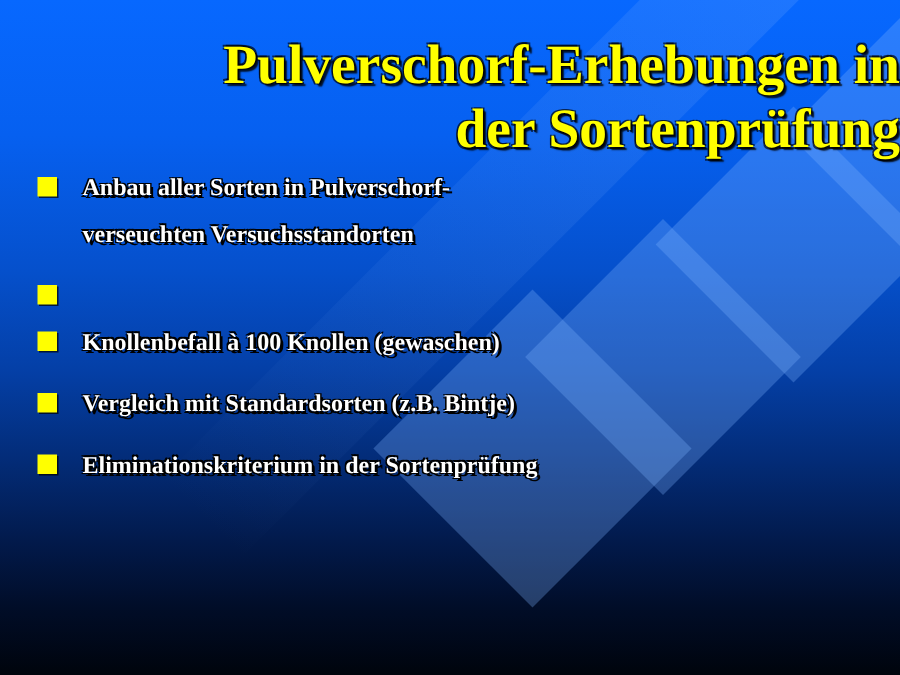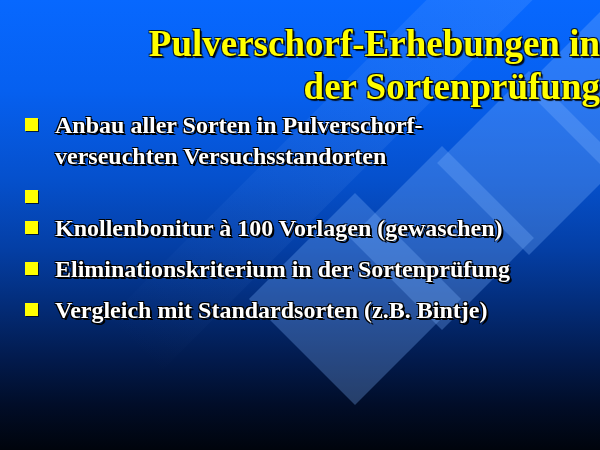--- a/index.html
+++ b/index.html
@@ -28,21 +28,21 @@
     position:absolute;left:0;right:0;top:22px;
     text-align:right;
     font-size:37px;line-height:43px;font-weight:bold;
     white-space:pre-line;
     text-shadow:-1px -1px 0 rgba(0,0,0,.65), 1px -1px 0 rgba(0,0,0,.65),
                 -1px 1px 0 rgba(0,0,0,.65), 1px 1px 0 rgba(0,0,0,.65),
                  2px 2px 1px rgba(0,0,0,.85);
   }
   .body{
     position:absolute;left:25px;top:110px;right:8px;
-    font-size:24px;line-height:31px;font-weight:bold;
+    font-size:16px;line-height:31px;font-weight:bold;
     text-shadow:-1px -1px 0 #000, 1px -1px 0 #000,
                 -1px 1px 0 #000, 2px 2px 0 #000;
   }
   .bullet{display:flex;align-items:flex-start;margin-bottom:10px;}
   .sq{
     flex:0 0 13px;width:13px;height:13px;margin-top:8px;margin-right:17px;
     box-shadow:1px 1px 0 rgba(0,0,0,.7);
   }
   .btext{white-space:pre-line;}
 </style>
@@ -67,28 +67,28 @@
       <span class="btext">Anbau aller Sorten in Pulverschorf-
 verseuchten Versuchsstandorten</span>
     </div>
 
     <div class="bullet">
       <span class="sq" style="background-color: rgb(255, 255, 0);"></span>
     </div>
 
     <div class="bullet">
       <span class="sq" style="background-color: rgb(255, 255, 0);"></span>
-      <span class="btext">Knollenbonitur à 100 Vorlagen (gewaschen)</span>
+      <span class="btext">Knollenbefall à 100 Knollen (gewaschen)</span>
     </div>
 
+
+    <div class="bullet">
+      <span class="sq" style="background-color: rgb(255, 255, 0);"></span>
+      <span class="btext">Vergleich mit Standardsorten (z.B. Bintje)</span>
+    </div>
 
     <div class="bullet">
       <span class="sq" style="background-color: rgb(255, 255, 0);"></span>
       <span class="btext">Eliminationskriterium in der Sortenprüfung</span>
     </div>
 
-    <div class="bullet">
-      <span class="sq" style="background-color: rgb(255, 255, 0);"></span>
-      <span class="btext">Vergleich mit Standardsorten (z.B. Bintje)</span>
-    </div>
-
   </div>
 </div>
 
 </body></html>

